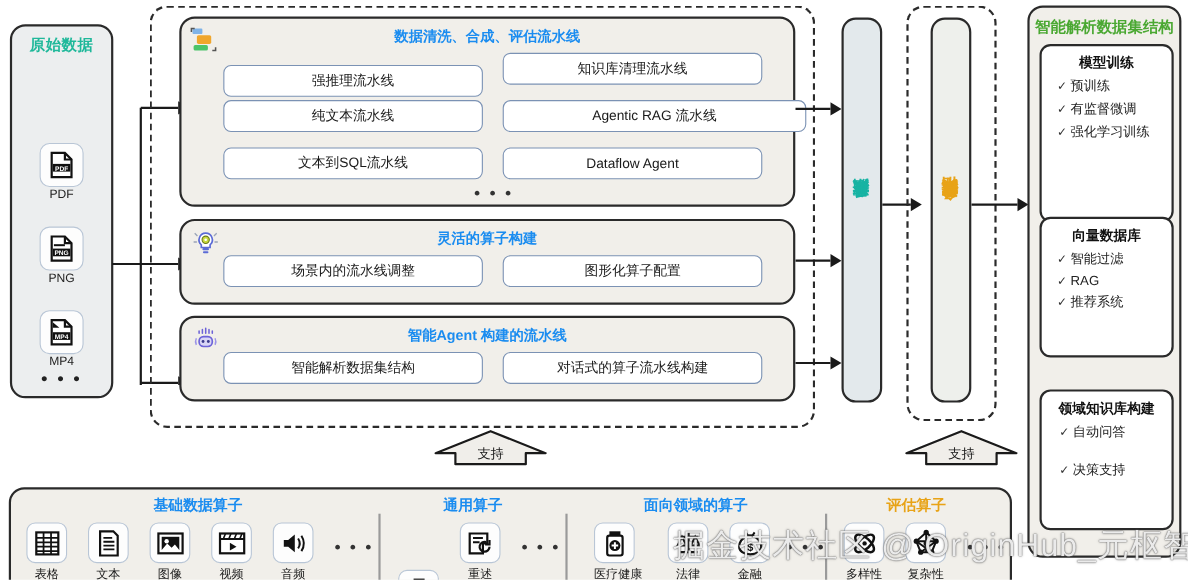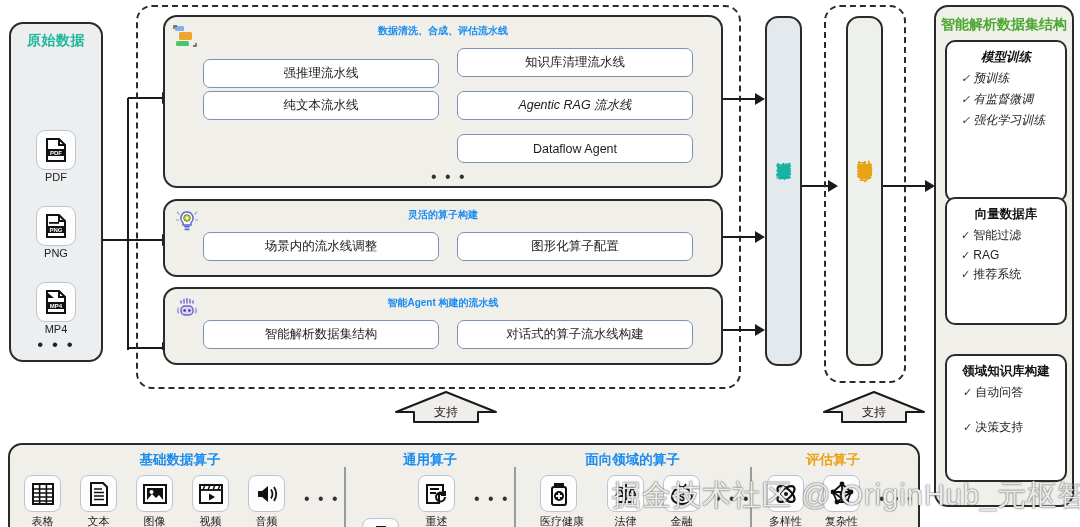--- a/index.html
+++ b/index.html
@@ -44,21 +44,21 @@
   .src-lbl { font-size:11px; color:#222; margin-top:1px; }
   .src-dots { position:absolute; left:0; width:100%; text-align:center;
               font-size:17px; color:#222; letter-spacing:2px; line-height:1;}
 
   
   #main-dashed { left:136px; top:5px; width:605px; height:384px; }
 
   .stage-box { position:absolute; }
   .stage-title {
     position:absolute; top:7px; left:0; width:100%;
-    text-align:center; font-size:10px; font-weight:bold; color:#1a8cf0;
+    text-align:center; font-size:13px; font-weight:bold; color:#1a8cf0;
   }
   .pill {
     position:absolute; height:29px;
     background:#ffffff; border:1.3px solid #7b92b4; border-radius:7px;
     display:flex; align-items:center; justify-content:center;
     font-size:12.5px; color:#1a1a1a;
   }
   .box-dots { position:absolute; font-size:16px; color:#333; letter-spacing:2px; line-height:1;}
 
   .ico-badge { position:absolute; width:26px; height:26px; }
@@ -195,21 +195,22 @@
       <svg width="26" height="26" viewBox="0 0 26 26">
         <rect x="3" y="3" width="9" height="5" rx="1" fill="#7fb3e8"></rect>
         <rect x="7" y="9" width="13" height="8" rx="1.5" fill="#f0a62c"></rect>
         <rect x="4" y="18" width="13" height="5" rx="1.5" fill="#4cc46a"></rect>
         <path d="M2 6 v-3 h3 M24 20 v3 h-3" stroke="#555" stroke-width="1.4" fill="none"></path>
       </svg>
     </div>
     <div class="pill" style="left:38px; top:42px; width:236px;">强推理流水线</div>
     <div class="pill" style="left:292px; top:31px; width:236px;">知识库清理流水线</div>
     <div class="pill" style="left:38px; top:74px; width:236px;">纯文本流水线</div>
-    <div class="pill" style="left:292px; top:74px; width:236px;font-style:italic;">Agentic RAG 流水线</div>
+    <div class="pill" style="left:292px; top:74px; width:276px;">Agentic RAG 流水线</div>
+    <div class="pill" style="left:38px; top:117px; width:236px;">文本到SQL流水线</div>
     <div class="pill" style="left:292px; top:117px; width:236px;">Dataflow Agent</div>
     <div class="box-dots" style="left:266px; top:152px;">• • •</div>
   </div>
 
   <div class="abs panel-cream stage-box" style="left:163px; top:199px; width:560px; height:78px;">
     <div class="stage-title">灵活的算子构建</div>
     <div class="ico-badge" style="left:9px; top:7px;">
       <svg width="26" height="26" viewBox="0 0 26 26">
         <path d="M13 4a6 6 0 0 1 4 10.5V17h-8v-2.5A6 6 0 0 1 13 4z" fill="#fff" stroke="#5b6bd6" stroke-width="1.5"></path>
         <rect x="10" y="17.5" width="6" height="2" rx="1" fill="#5b6bd6"></rect>
@@ -270,21 +271,21 @@
   </div>
 
   <svg class="conn" style="left:883px; top:178px; width:54px; height:16px;">
     <path d="M0 8 L42 8" stroke="#1a1a1a" stroke-width="2" fill="none"></path>
     <path d="M42 2 L52 8 L42 14 z" fill="#1a1a1a"></path>
   </svg>
 
   <div class="abs panel-cream" id="down-panel">
     <div id="down-title">智能解析数据集结构</div>
 
-    <div class="task-card" style="top:33px; height:162px;font-style:italic;">
+    <div class="task-card" style="top:33px; height:162px;">
       <div class="task-head">模型训练</div>
       <div class="task-li"><span class="chk">✓</span><span>预训练</span></div>
       <div class="task-li"><span class="chk">✓</span><span>有监督微调</span></div>
       <div class="task-li"><span class="chk">✓</span><span>强化学习训练</span></div>
     </div>
 
     <div class="task-card" style="top:190px; height:128px;">
       <div class="task-head">向量数据库</div>
       <div class="task-li"><span class="chk">✓</span><span>智能过滤</span></div>
       <div class="task-li"><span class="chk">✓</span><span>RAG</span></div>

